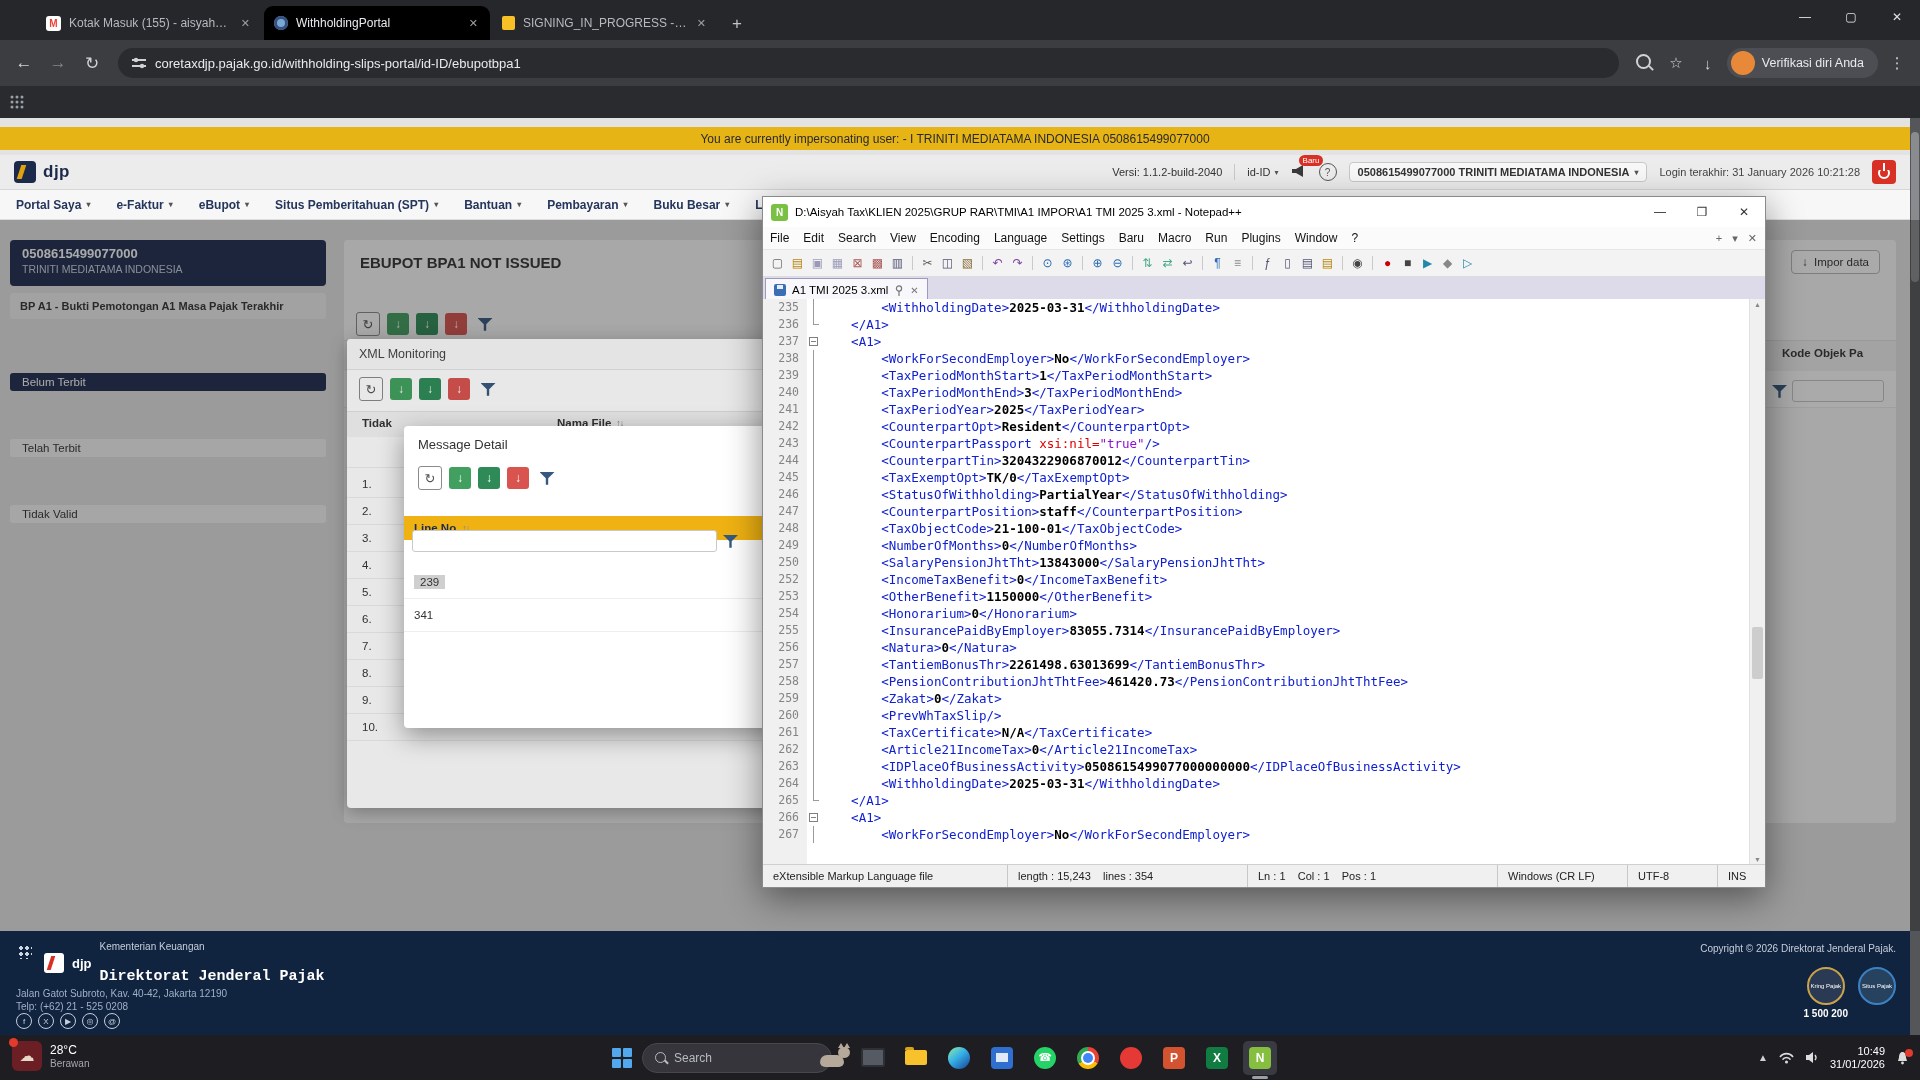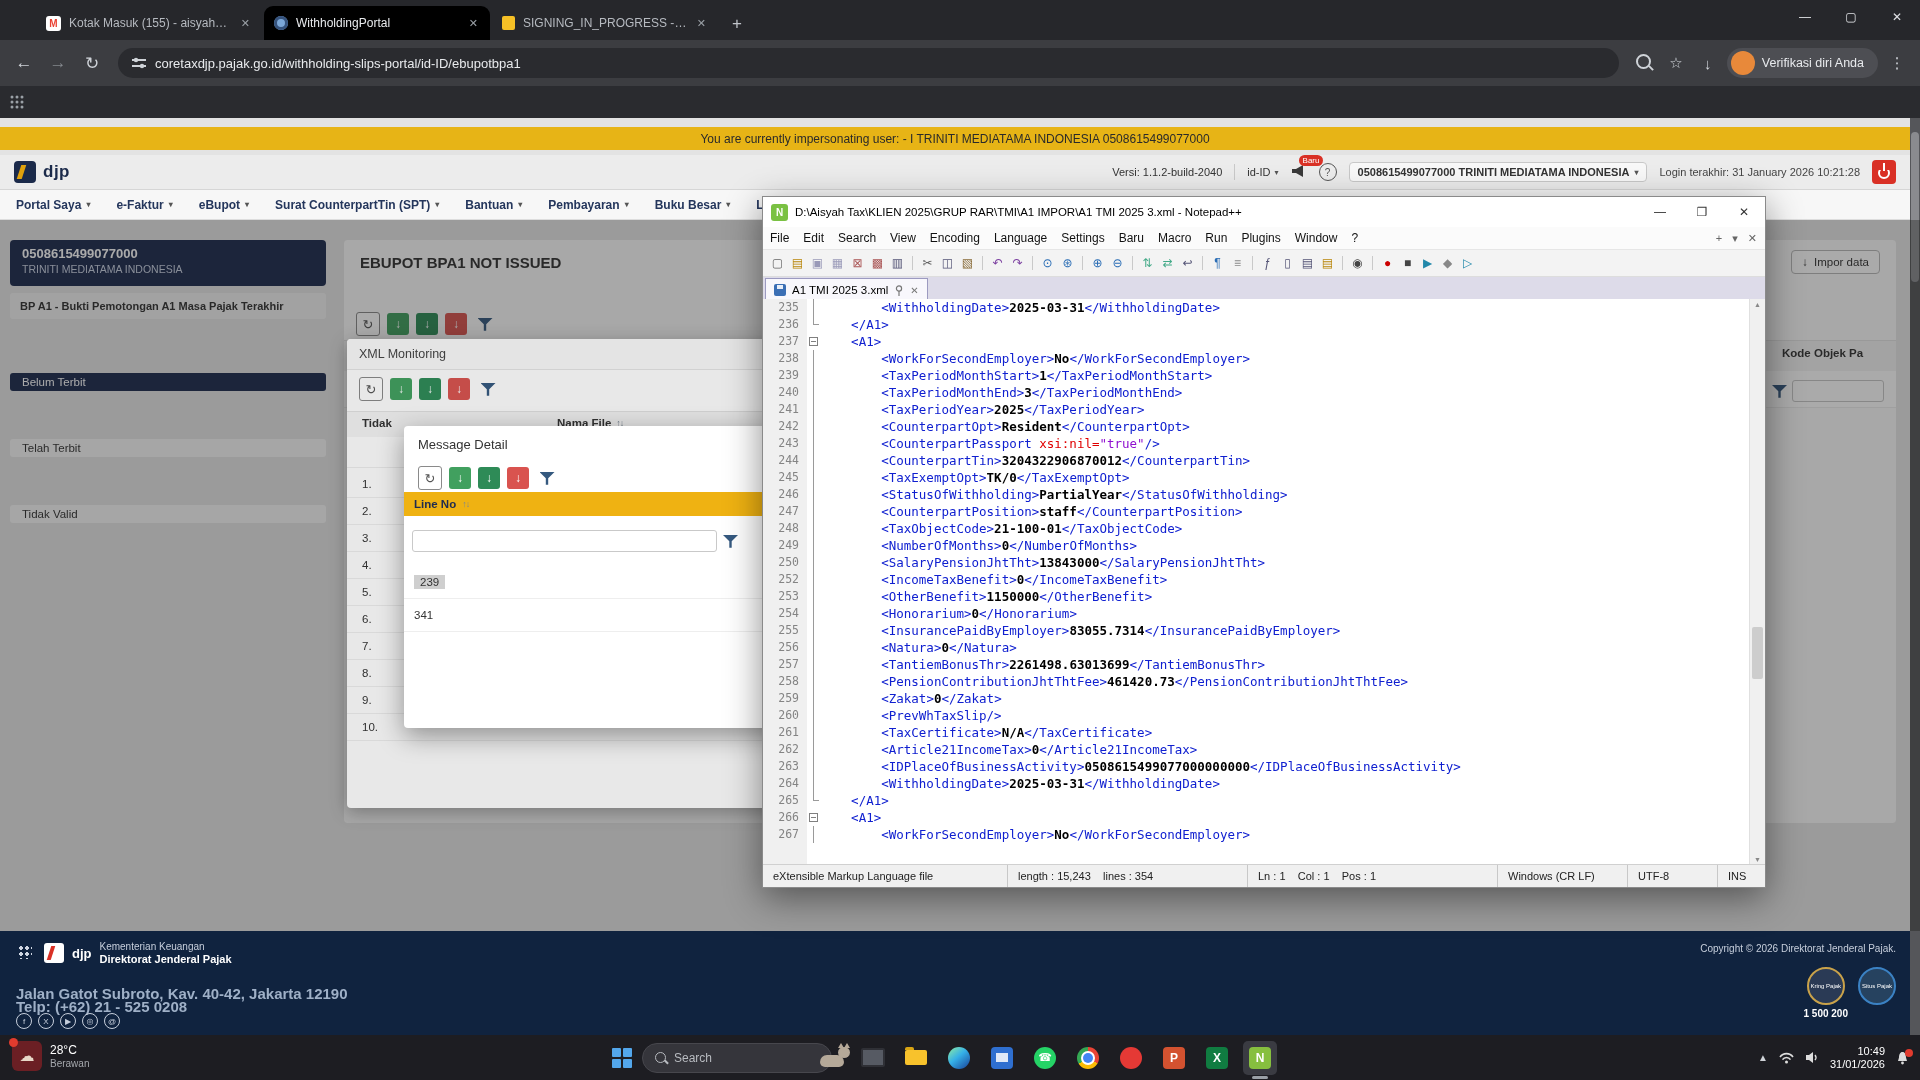--- a/index.html
+++ b/index.html
@@ -88,36 +88,36 @@
   .xd-col2{position:absolute;left:210px;top:5px;font-size:11.5px;font-weight:bold;color:#333;display:flex;gap:5px;align-items:center;}
   .sorticon{font-size:9px;color:#7a8694;letter-spacing:-1px;}
   .xd-filter{position:absolute;left:0;right:0;top:98px;height:30px;background:#fff;border-bottom:1px solid #eee;}
   #xmlrows{position:absolute;left:0;right:0;top:132px;}
   .xrow{height:26px;border-bottom:1px solid #efefef;display:flex;align-items:center;font-size:11.5px;color:#333;}
   .xrow span{margin-left:15px;}
 
   .msgmodal{position:absolute;left:404px;top:206px;width:430px;height:302px;background:#fff;border-radius:4px;box-shadow:0 8px 26px rgba(0,0,0,.38);z-index:50;}
   .mm-title{height:36px;display:flex;align-items:center;padding:0 14px;font-size:13px;color:#333;}
   .mm-tools{position:absolute;left:14px;top:40px;display:flex;align-items:center;}
-  .mm-head{position:absolute;left:0;right:0;top:66px;height:24px;background:#efb212;display:flex;align-items:center;gap:6px;padding:0 10px;box-sizing:border-box;font-size:11.5px;font-weight:bold;color:#1d2b50;}
+  .mm-head{position:absolute;left:0;right:0;top:90px;height:24px;background:#efb212;display:flex;align-items:center;gap:6px;padding:0 10px;box-sizing:border-box;font-size:11.5px;font-weight:bold;color:#1d2b50;}
   .mm-filter{position:absolute;left:8px;top:104px;display:flex;align-items:center;gap:6px;}
   #msgrows{position:absolute;left:0;right:0;top:140px;}
   .mrow{height:32px;border-bottom:1px solid #eee;display:flex;align-items:center;padding:0 10px;font-size:11.5px;color:#333;}
   .mrow .sel{background:#cfcfcf;padding:1px 6px;}
 
   
   .pfooter{position:absolute;top:813px;left:0;right:0;height:104px;background:#10233f;color:#fff;}
   .appgrid{position:absolute;left:18px;top:14px;width:14px;height:14px;background-image:radial-gradient(#cfd6e2 1.6px,transparent 1.7px);background-size:6px 6px;}
   .flogo{position:absolute;left:44px;top:10px;display:flex;align-items:center;gap:8px;}
   .fmark{width:20px;height:20px;background:#fff;border-radius:3px;position:relative;}
   .fmark::after{content:"";position:absolute;left:5px;top:3px;width:4px;height:14px;background:#d93025;transform:skewX(-18deg);}
   .fdjp{font-weight:bold;font-size:13px;color:#fff;}
   .fmin{font-size:10px;color:#c6cedb;}
-  .fdir{font-size:11px;font-weight:bold;color:#fff;margin-top:1px;}
-  .faddr{position:absolute;left:16px;top:56px;font-size:15px;color:#9fb0c7;line-height:13px;font-weight:bold;}
+  .fdir{font-size:15px;font-weight:bold;color:#fff;margin-top:16px;font-family:Liberation Mono, monospace;}
+  .faddr{position:absolute;left:16px;top:56px;font-size:10px;color:#9fb0c7;line-height:13px;}
   .fsocial{position:absolute;left:16px;top:82px;display:flex;gap:6px;}
   .soc{width:14px;height:14px;border:1px solid #c6cedb;border-radius:50%;color:#c6cedb;font-size:8px;display:flex;align-items:center;justify-content:center;}
   .fcopy{position:absolute;right:24px;top:12px;font-size:10px;color:#c6cedb;}
   .fbadges{position:absolute;right:24px;top:36px;display:flex;gap:10px;align-items:flex-start;}
   .fbcol{display:flex;flex-direction:column;align-items:center;gap:3px;}
   .bcirc{width:34px;height:34px;border-radius:50%;background:#2a3a55;border:2px solid #c9a24a;color:#fff;font-size:6px;display:flex;align-items:center;justify-content:center;text-align:center;}
   .bcirc.alt{border-color:#3b82c4;background:#26425f;}
   .bnum{font-size:10px;font-weight:bold;color:#fff;}
   .pagescroll{position:absolute;top:0;right:0;width:10px;height:917px;background:#55565a;}
   .pagethumb{position:absolute;top:14px;left:1px;width:8px;height:150px;background:#8a8b8f;border-radius:4px;}
@@ -312,21 +312,21 @@
         </div>
         <div class="pnav-item">
           <span>e-Faktur</span>
           <span class="caret">▾</span>
         </div>
         <div class="pnav-item">
           <span>eBupot</span>
           <span class="caret">▾</span>
         </div>
         <div class="pnav-item">
-          <span>Surat CounterpartTin (SPT)</span>
+          <span>Situs Pemberitahuan (SPT)</span>
           <span class="caret">▾</span>
         </div>
         <div class="pnav-item">
           <span>Bantuan</span>
           <span class="caret">▾</span>
         </div>
         <div class="pnav-item">
           <span>Pembayaran</span>
           <span class="caret">▾</span>
         </div>

